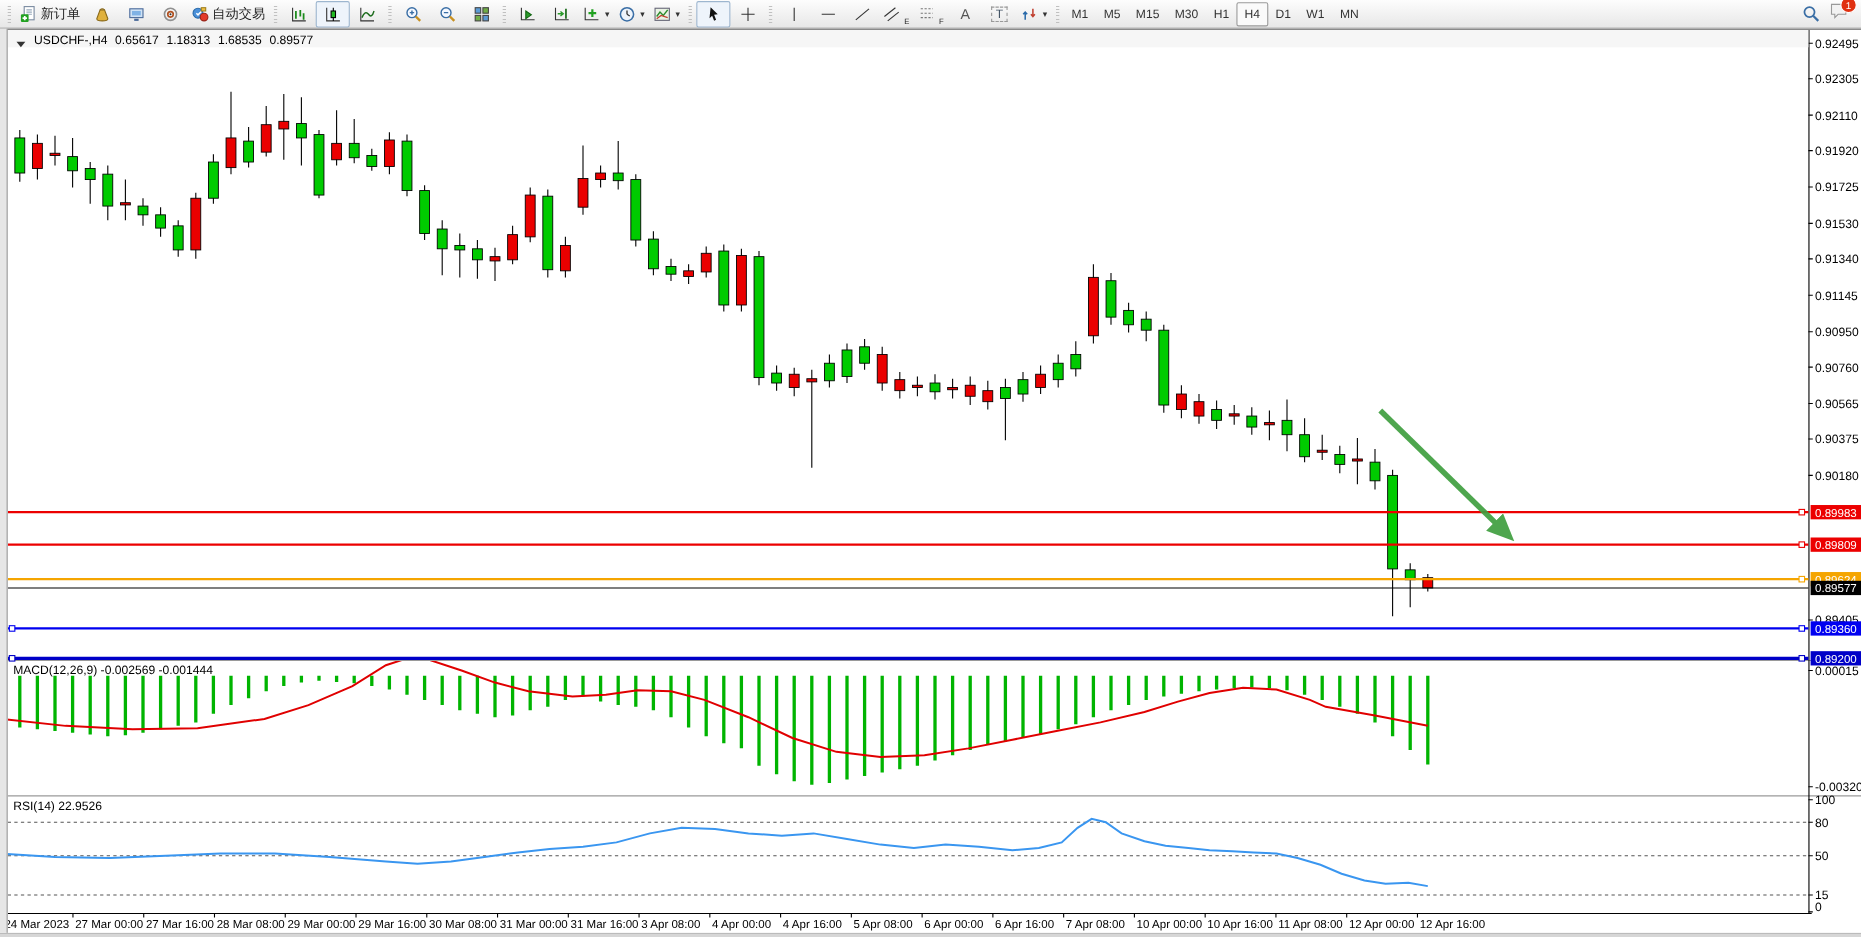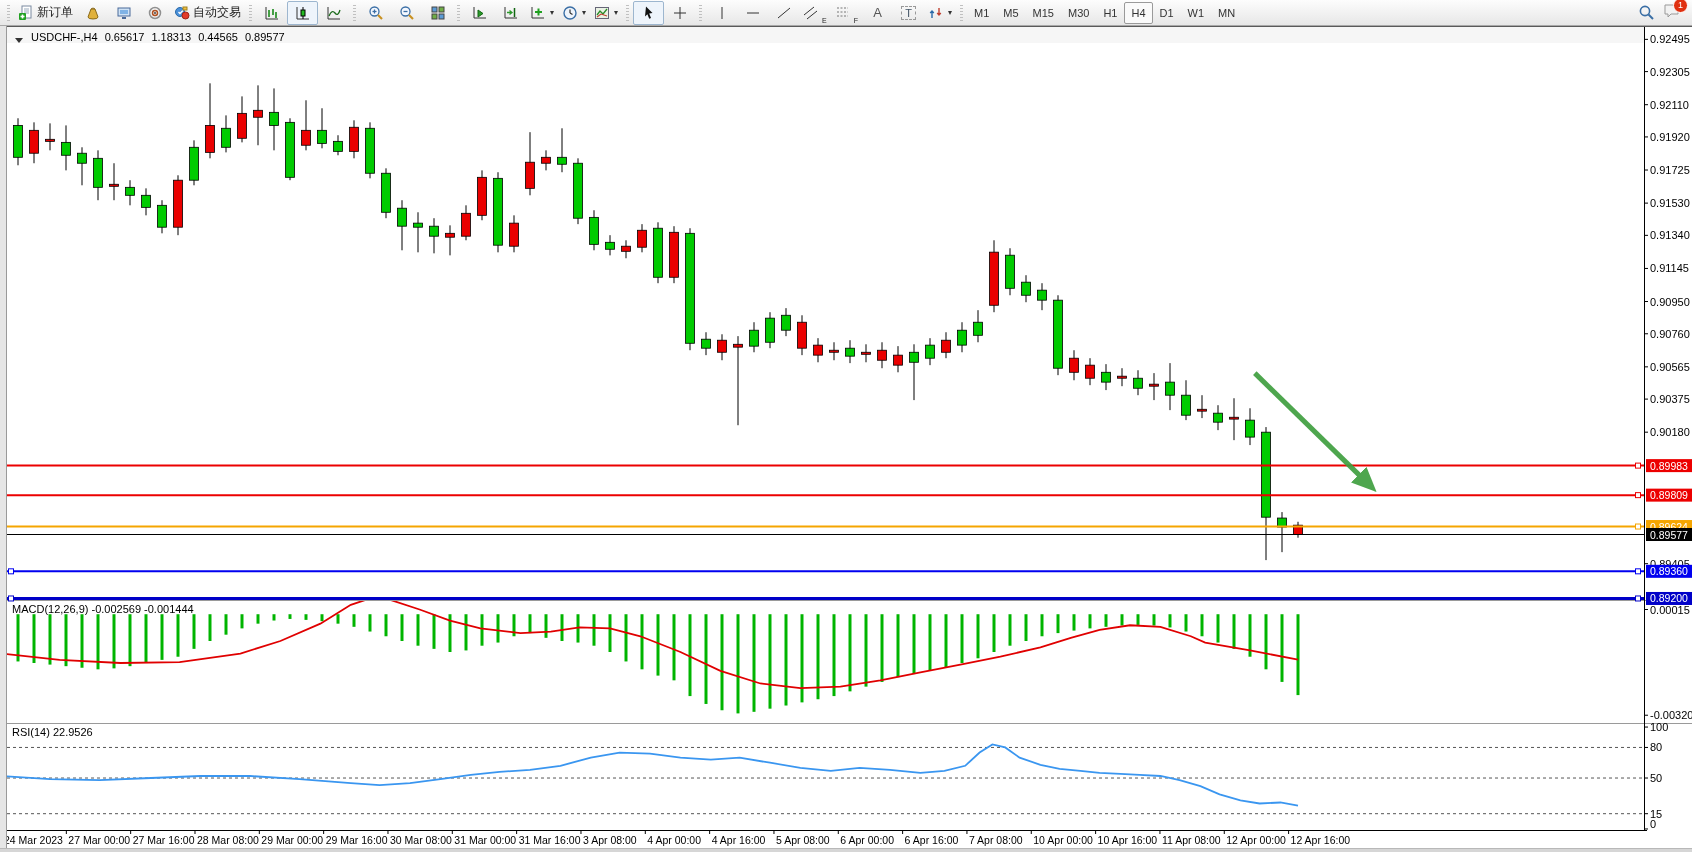--- a/index.html
+++ b/index.html
@@ -239,21 +239,21 @@
 
   <div class="left-strip"></div>
   <div class="top-frame"></div>
 
   <div class="chart-titlebar">
     <span class="sym-dd"></span>
     <div class="titletext">
       <span>USDCHF-,H4</span>
       <span>0.65617</span>
       <span>1.18313</span>
-      <span>0.44565</span>
+      <span>1.68535</span>
       <span>0.89577</span>
     </div>
   </div>
 
   <svg id="chart-svg" width="1685" height="821" viewBox="7 27 1685 821">
       <rect x="7" y="27" width="1685" height="821" fill="#ffffff"></rect>
       <defs>
         <clipPath id="mainClip">
           <rect x="7" y="28" width="1637" height="572"></rect>
         </clipPath>

